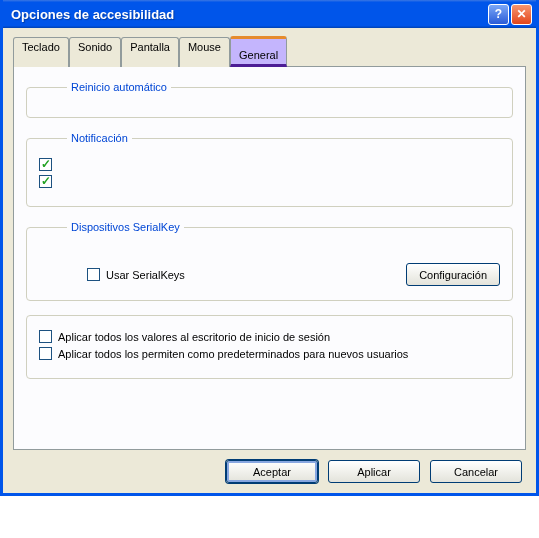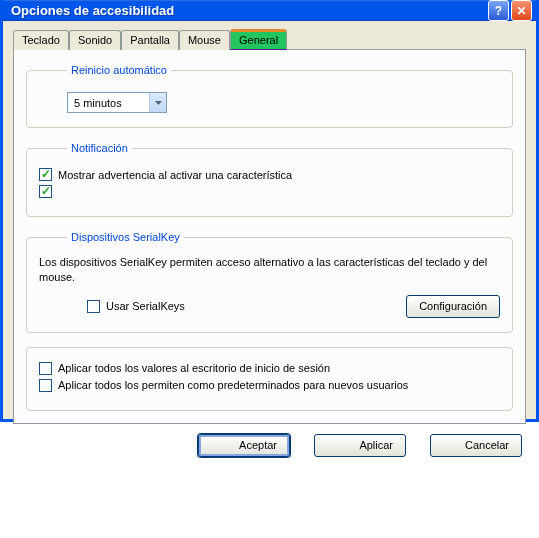--- a/index.html
+++ b/index.html
@@ -10,21 +10,21 @@
     font-size: 11px;
     background: #fff;
     width: 539px;
     height: 538px;
     overflow: hidden;
   }
   .window {
     border: 3px solid #0055EA;
     border-top: none;
     width: 539px;
-    height: 422px;
+    height: 496px;
     background: #ECE9D8;
     display: flex;
     flex-direction: column;
   }
   .titlebar {
     background: linear-gradient(to bottom, #3B77E3 0%, #0055EA 8%, #0055EA 92%, #0040B0 100%);
     color: #fff;
     height: 28px;
     display: flex;
     align-items: center;
@@ -61,26 +61,26 @@
     border-bottom: none;
     border-radius: 3px 3px 0 0;
     padding: 3px 8px 3px 8px;
     margin-right: 0px;
     font-size: 11px;
     position: relative;
     top: 1px;
     cursor: default;
   }
   .tab.active {
-    background: #22c55e;
+    background: #c4b5fd;
     border-top: 3px solid #E68B2C;
-    padding-top: 2px;
+    padding-top: 10px;
     top: 0;
     z-index: 3;
-    border-bottom: 1px solid #4c1d95;
+    border-bottom: 3px solid #4c1d95;
     margin-bottom: -1px;
   }
   .tabbody {
     border: 1px solid #919B9C;
     background: #FCFCFE;
     flex: 1;
     padding: 14px 12px 12px 12px;
     position: relative;
     z-index: 1;
   }
@@ -147,33 +147,32 @@
   .btn {
     min-width: 92px;
     height: 23px;
     border: 1px solid #003C74;
     border-radius: 3px;
     background: linear-gradient(to bottom,#fff 0%, #F1F1EC 50%, #E3E3DB 100%);
     font-family: Tahoma, sans-serif;
     font-size: 11px;
     padding: 0 12px;
     cursor: default;
-    text-align: right;
   }
   .btn.default {
     box-shadow: 0 0 0 2px #88A7E0 inset, 0 0 0 1px #003C74;
   }
   .serial-row {
     display: flex; align-items: center; justify-content: space-between;
-    margin-top: 4px;
+    margin-top: 20px;
   }
   .buttonbar {
     display: flex;
     justify-content: flex-end;
-    gap: 24px;
+    gap: 10px;
     padding: 10px 4px 0 0;
   }
 </style>
 </head>
 <body>
 
 <div class="window">
   <div class="titlebar">
     <span class="title">Opciones de accesibilidad</span>
     <div class="tb-btn help-btn">?</div>
@@ -187,46 +186,34 @@
       <div class="tab"><span>Sonido</span></div>
       <div class="tab"><span>Pantalla</span></div>
       <div class="tab"><span>Mouse</span></div>
       <div class="tab active"><span>General</span></div>
     </div>
 
     <div class="tabbody">
 
       <fieldset class="group">
         <legend>Reinicio automático</legend>
-        <div class="indent">
-          <div class="dropdown">
-            <span class="dd-text">5 minutos</span>
-            <span class="dd-btn">
-              <svg viewBox="0 0 7 4">
-                  <polygon points="0,0 7,0 3.5,4" fill="#4D6185"></polygon>
-                </svg>
-            </span>
-          </div>
-        </div>
       </fieldset>
 
       <fieldset class="group">
         <legend>Notificación</legend>
         <div class="row">
           <span class="checkbox checked tick"></span>
-          <span>Mostrar advertencia al activar una característica</span>
         </div>
         <div class="row">
           <span class="checkbox checked tick"></span>
         </div>
       </fieldset>
 
       <fieldset class="group">
         <legend>Dispositivos SerialKey</legend>
-        <div class="desc">Los dispositivos SerialKey permiten acceso alternativo a las características del teclado y del mouse.</div>
         <div class="serial-row">
           <div class="row" style="margin-left:48px;">
             <span class="checkbox"></span>
             <span>Usar SerialKeys</span>
           </div>
           <button class="btn"><span>Configuración</span></button>
         </div>
       </fieldset>
 
       <fieldset class="group" style="margin-bottom:0;">

